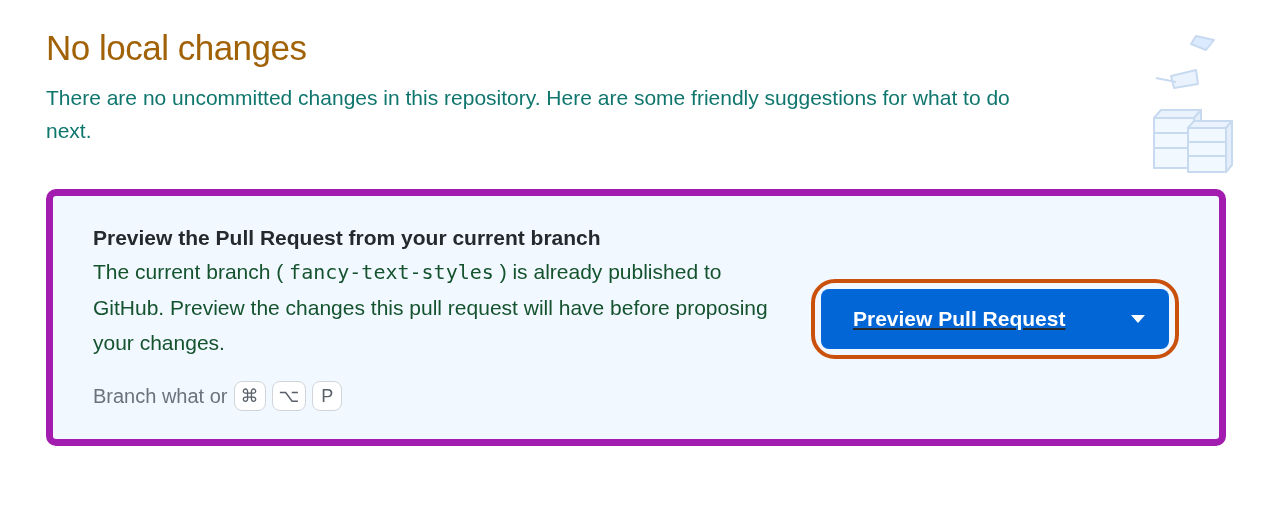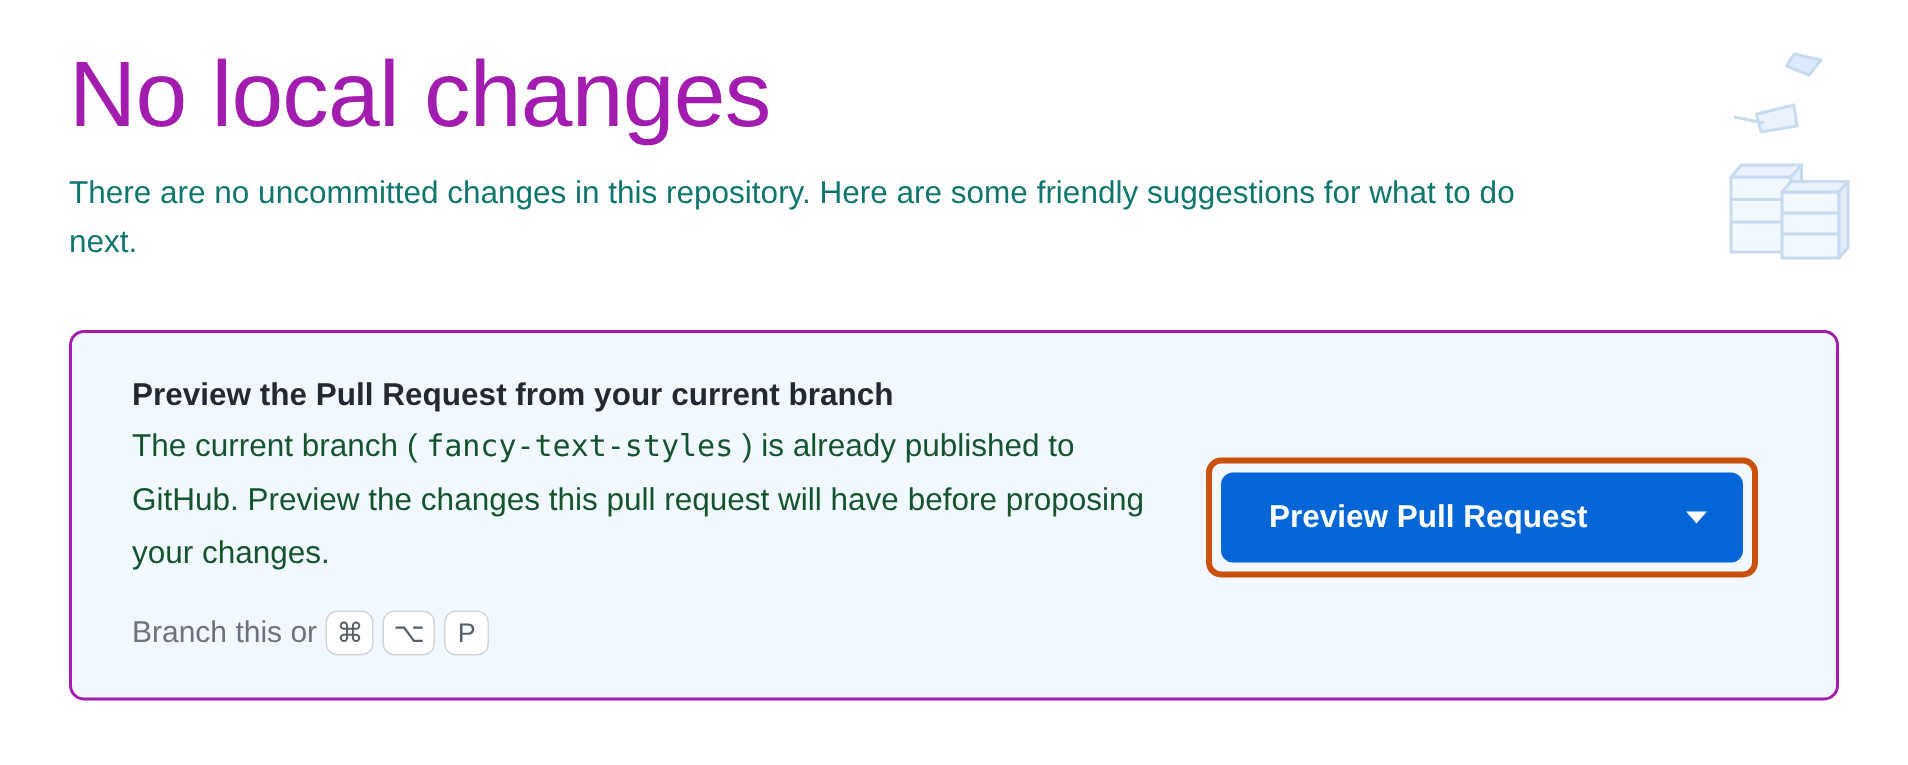--- a/index.html
+++ b/index.html
@@ -13,45 +13,45 @@
       width: 1272px;
       height: 510px;
       padding: 28px 46px 0 46px;
       color: #24292e;
     }
     .header-area {
       position: relative;
       margin-bottom: 42px;
     }
     .page-title {
-      font-size: 62px;
+      font-size: 35px;
       font-weight: 500;
-      color: #a21caf;
+      color: #a16207;
       letter-spacing: -0.5px;
       margin-bottom: 14px;
     }
     .page-subtitle {
       font-size: 21px;
       color: #0f766e;
       line-height: 1.55;
       max-width: 1010px;
       font-weight: 400;
     }
     .illustration {
       position: absolute;
       right: -10px;
       top: 0;
       width: 160px;
       height: 150px;
     }
     .suggestion-card {
       background: #f1f8ff;
-      border: 2px solid #a21caf;
+      border: 7px solid #a21caf;
       border-radius: 10px;
-      padding: 30px 52px 28px 40px;
+      padding: 30px 40px 28px 40px;
       display: flex;
       align-items: center;
       justify-content: space-between;
       gap: 30px;
     }
     .card-text {
       flex: 1;
       max-width: 720px;
     }
     .card-title {
@@ -88,21 +88,22 @@
       border: 1px solid #d1d5da;
       border-radius: 8px;
       background: #ffffff;
       font-size: 18px;
       color: #586069;
       font-family: -apple-system, BlinkMacSystemFont, sans-serif;
     }
     .button-highlight {
       padding: 6px;
       border: 4px solid #c9510c;
-      border-radius: 10px;
+      border-radius: 24px;
+      text-decoration: underline;
     }
     .primary-button {
       background: #0366d6;
       color: #ffffff;
       border: none;
       border-radius: 8px;
       padding: 18px 24px 18px 32px;
       font-size: 21px;
       font-weight: 600;
       display: flex;
@@ -147,21 +148,21 @@
   </div>
 </div>
 
 <div class="suggestion-card">
   <div class="card-text">
     <div class="card-title">Preview the Pull Request from your current branch</div>
     <div class="card-desc">
       <span>The current branch ( </span><span class="branch-name">fancy-text-styles</span><span> ) is already published to GitHub. Preview the changes this pull request will have before proposing your changes.</span>
     </div>
     <div class="hint-row">
-      <span>Branch this or</span>
+      <span>Branch what or</span>
       <span class="kbd">⌘</span>
       <span class="kbd">⌥</span>
       <span class="kbd">P</span>
     </div>
   </div>
   <div class="button-highlight">
     <button class="primary-button">
       <span>Preview Pull Request</span>
       <span class="caret-down"></span>
     </button>

